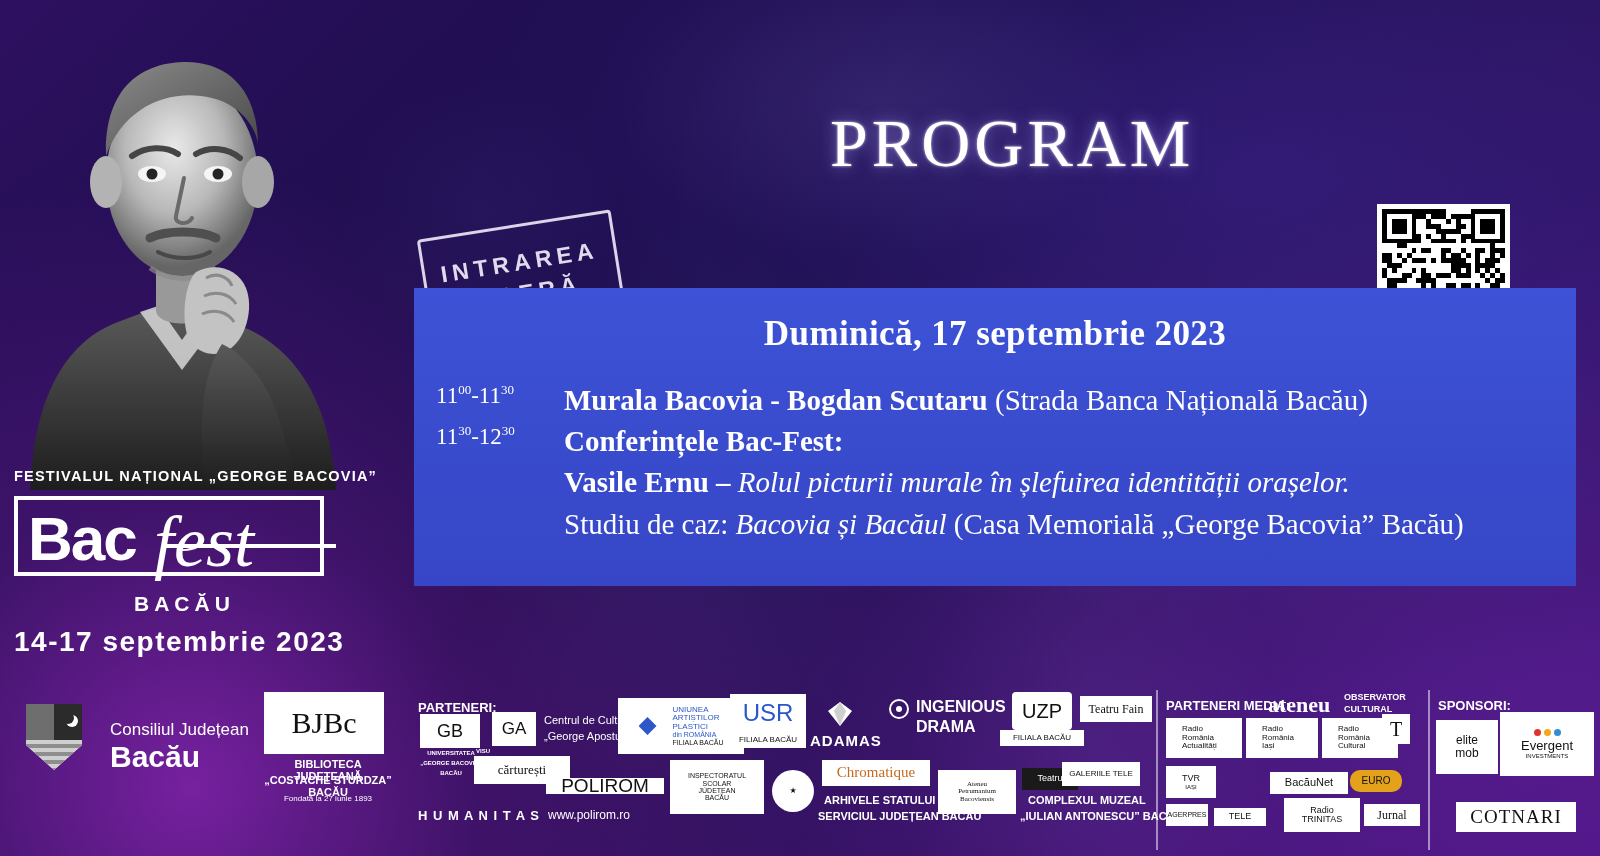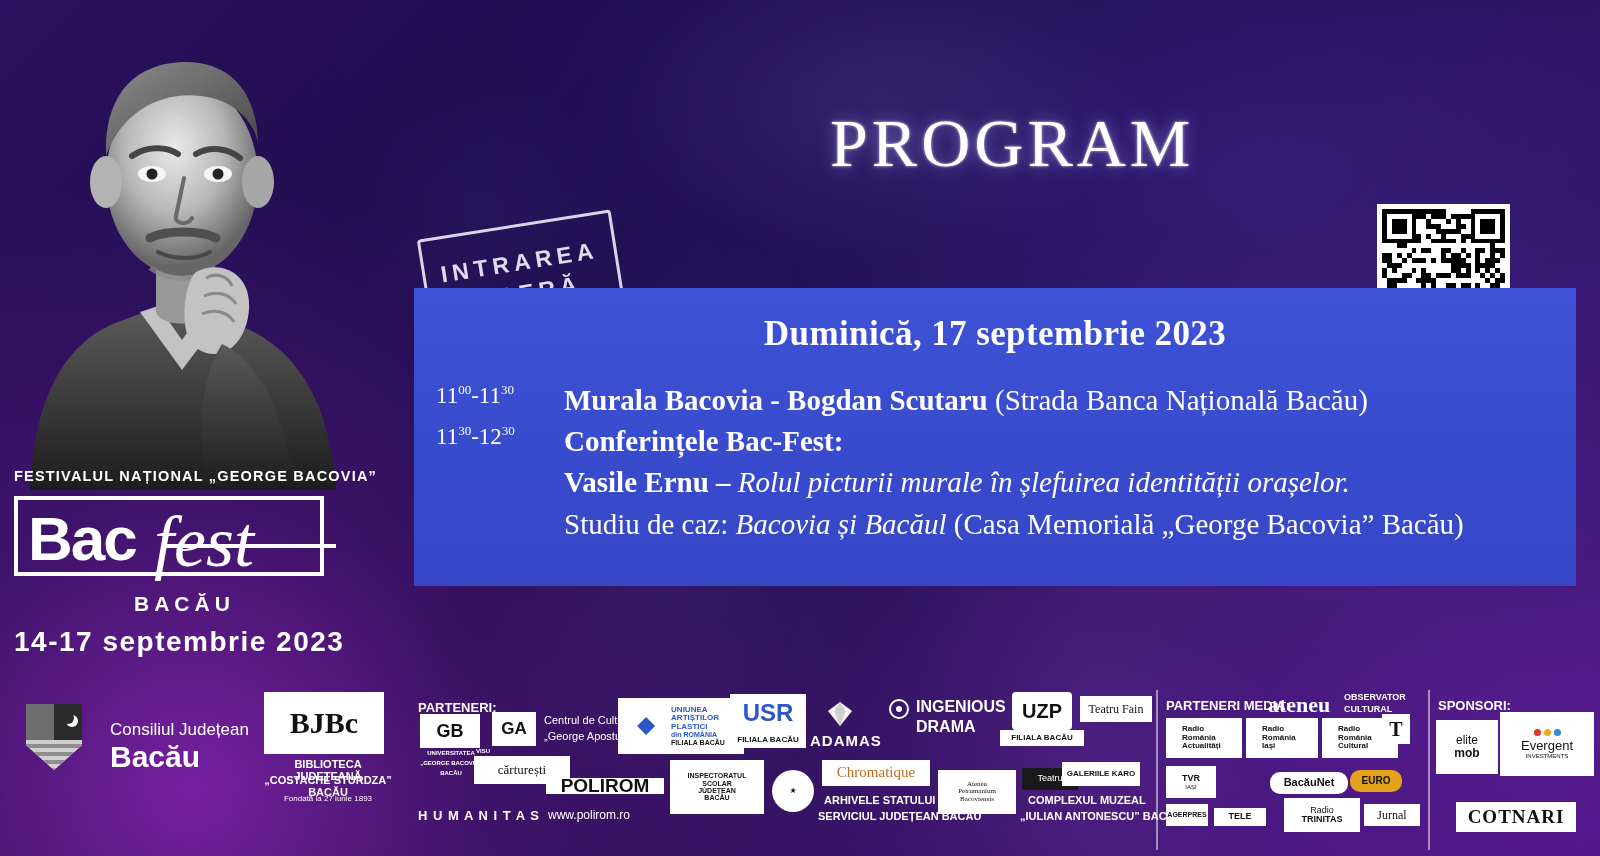--- a/index.html
+++ b/index.html
@@ -188,21 +188,21 @@
     background: #ffffff;
     color: #111;
     font-family: "Liberation Sans", sans-serif;
     display: flex;
     align-items: center;
     justify-content: center;
     text-align: center;
     overflow: hidden;
     line-height: 1.05;
   }
-  .lb-t { font-weight: bold; }
+  .lb-t { font-weight: normal; }
   .white-text {
     position: absolute;
     color: #fff;
     font-family: "Liberation Sans", sans-serif;
     font-weight: bold;
   }
   .shield {
     position: absolute;
     width: 56px; height: 66px;
     background: #fff;
@@ -1094,21 +1094,21 @@
       <span>Ateneu</span>
       <span>Petrumanium</span>
       <span>Bacoviensis</span>
     </div>
 
     <div class="logo-box" style="left:1022px; top:84px; width:56px; height:22px; font-size:9px; background:#1a1a1a; color:#fff;">
       <span>Teatru</span>
     </div>
 
     <div class="logo-box" style="left:1062px; top:78px; width:78px; height:24px; font-size:8px;">
-      <span class="lb-t">GALERIILE KARO</span>
+      <span class="lb-t">GALERIILE TELE</span>
     </div>
 
     <div class="white-text" style="left:1028px; top:110px; font-size:11px;">COMPLEXUL MUZEAL</div>
     <div class="white-text" style="left:1020px; top:126px; font-size:11px;">„IULIAN ANTONESCU” BACĂU</div>
 
     <div style="position:absolute; left:1156px; top:6px; width:2px; height:160px; background:rgba(255,255,255,0.5);"></div>
 
     <div class="white-text" style="left:1166px; top:14px; font-size:13px;">PARTENERI MEDIA:</div>
     <div class="white-text" style="left:1268px; top:8px; font-size:22px; font-family:'Liberation Serif',serif;">ateneu</div>
     <div class="white-text" style="left:1344px; top:8px; font-size:9px;">OBSERVATOR</div>
@@ -1130,21 +1130,21 @@
       <span class="lb-t">Cultural</span>
     </div>
     <div class="logo-box" style="left:1382px; top:30px; width:28px; height:30px; font-size:20px; font-family:'Liberation Serif',serif;">
         <span class="lb-t">T</span>
       </div>
 
     <div class="logo-box" style="left:1166px; top:82px; width:50px; height:32px; flex-direction:column; font-size:9px;">
       <span class="lb-t">TVR</span>
       <span class="xtiny">IAȘI</span>
     </div>
-    <div class="logo-box" style="left:1270px; top:88px; width:78px; height:22px; font-size:11px;border-radius:10px;">
+    <div class="logo-box" style="left:1270px; top:88px; width:78px; height:22px; font-size:11px;">
       <span class="lb-t">BacăuNet</span>
     </div>
     <div class="logo-box" style="left:1350px; top:86px; width:52px; height:22px; font-size:10px; background:#e3a21a; border-radius:10px;">
       <span class="lb-t">EURO</span>
     </div>
     <div class="logo-box" style="left:1214px; top:124px; width:52px; height:18px; font-size:9px;">
       <span class="lb-t">TELE</span>
     </div>
     <div class="logo-box" style="left:1284px; top:114px; width:76px; height:34px; flex-direction:column; font-size:9px;">
       <span>Radio</span>

